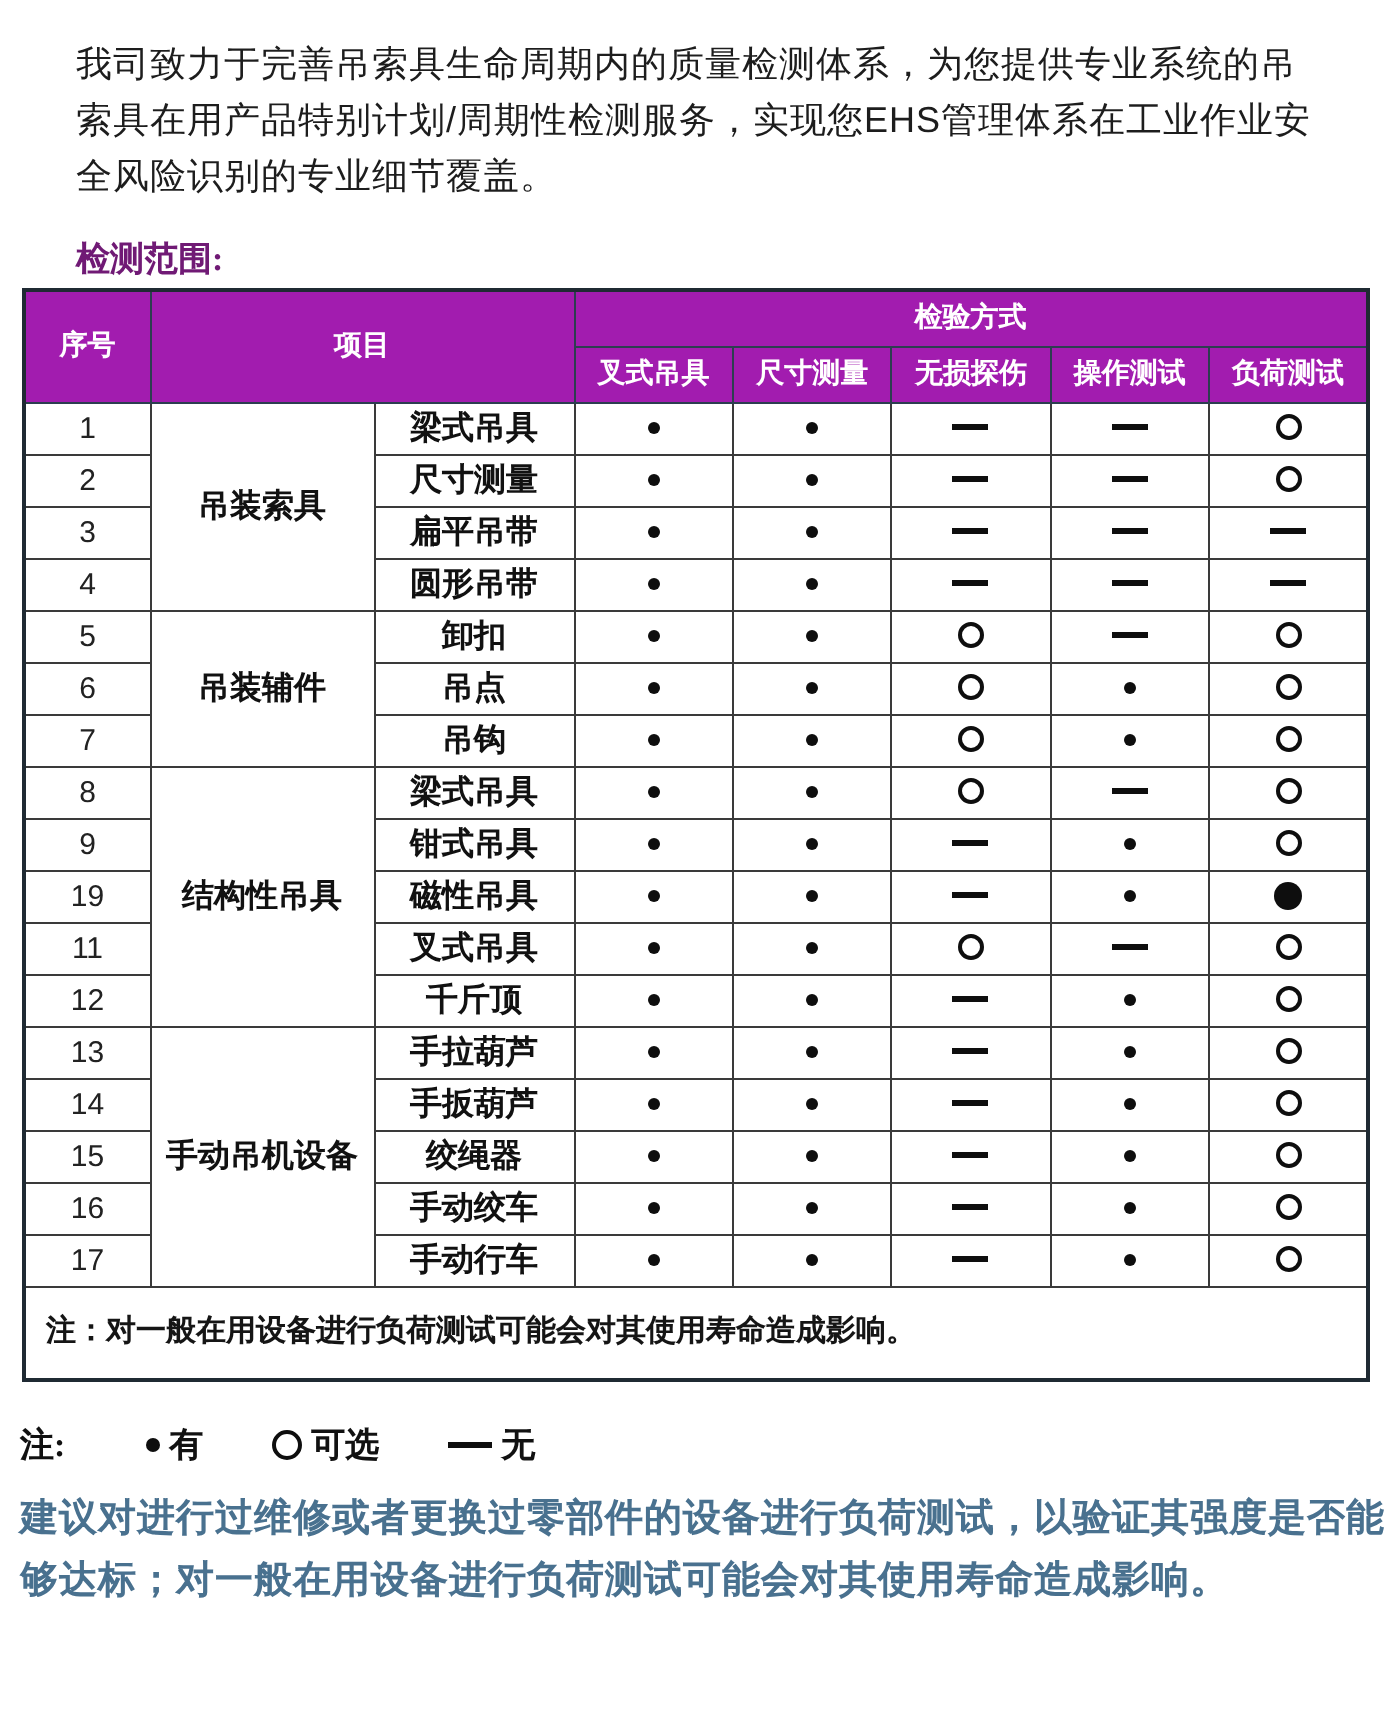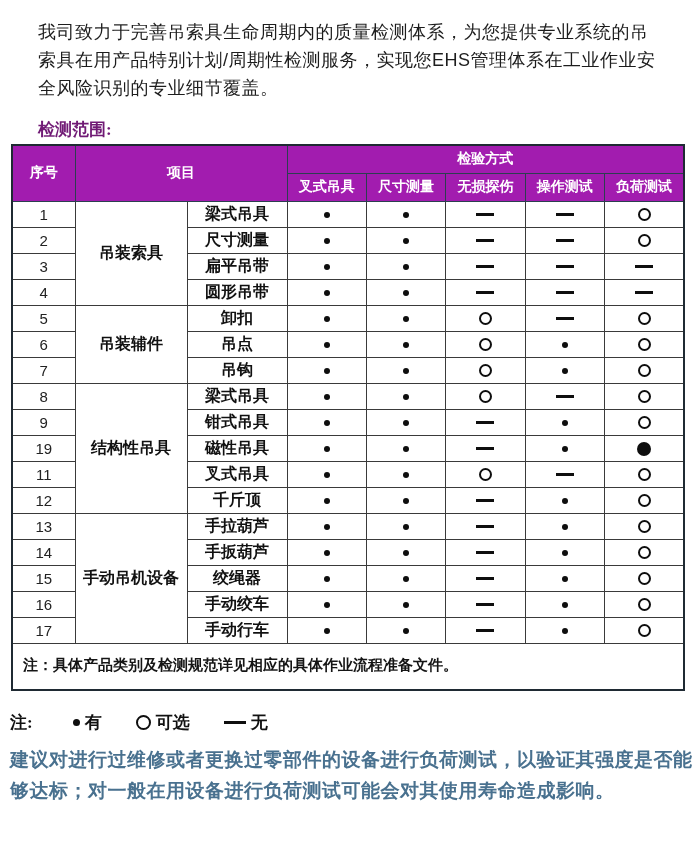--- a/index.html
+++ b/index.html
@@ -308,21 +308,21 @@
         <tr>
           <td class="col-num">17</td>
           <td class="col-item">手动行车</td>
           <td class="col-mark"><span class="sym sym-dot"></span></td>
           <td class="col-mark"><span class="sym sym-dot"></span></td>
           <td class="col-mark"><span class="sym sym-dash"></span></td>
           <td class="col-mark"><span class="sym sym-dot"></span></td>
           <td class="col-mark"><span class="sym sym-circle"></span></td>
         </tr>
         <tr>
-          <td colspan="8" class="note-cell">注：具体产品类别及检测规范详见相应的具体作业流程准备文件。</td>
+          <td colspan="8" class="note-cell">注：对一般在用设备进行负荷测试可能会对其使用寿命造成影响。</td>
         </tr>
       </tbody>
   </table>
 
   <div class="legend">
     <span class="legend-label">注:</span>
     <span style="display:inline-flex;align-items:center;">
         <span class="legend-item">
           <span class="sym sym-dot"></span>
           <span>有</span>

